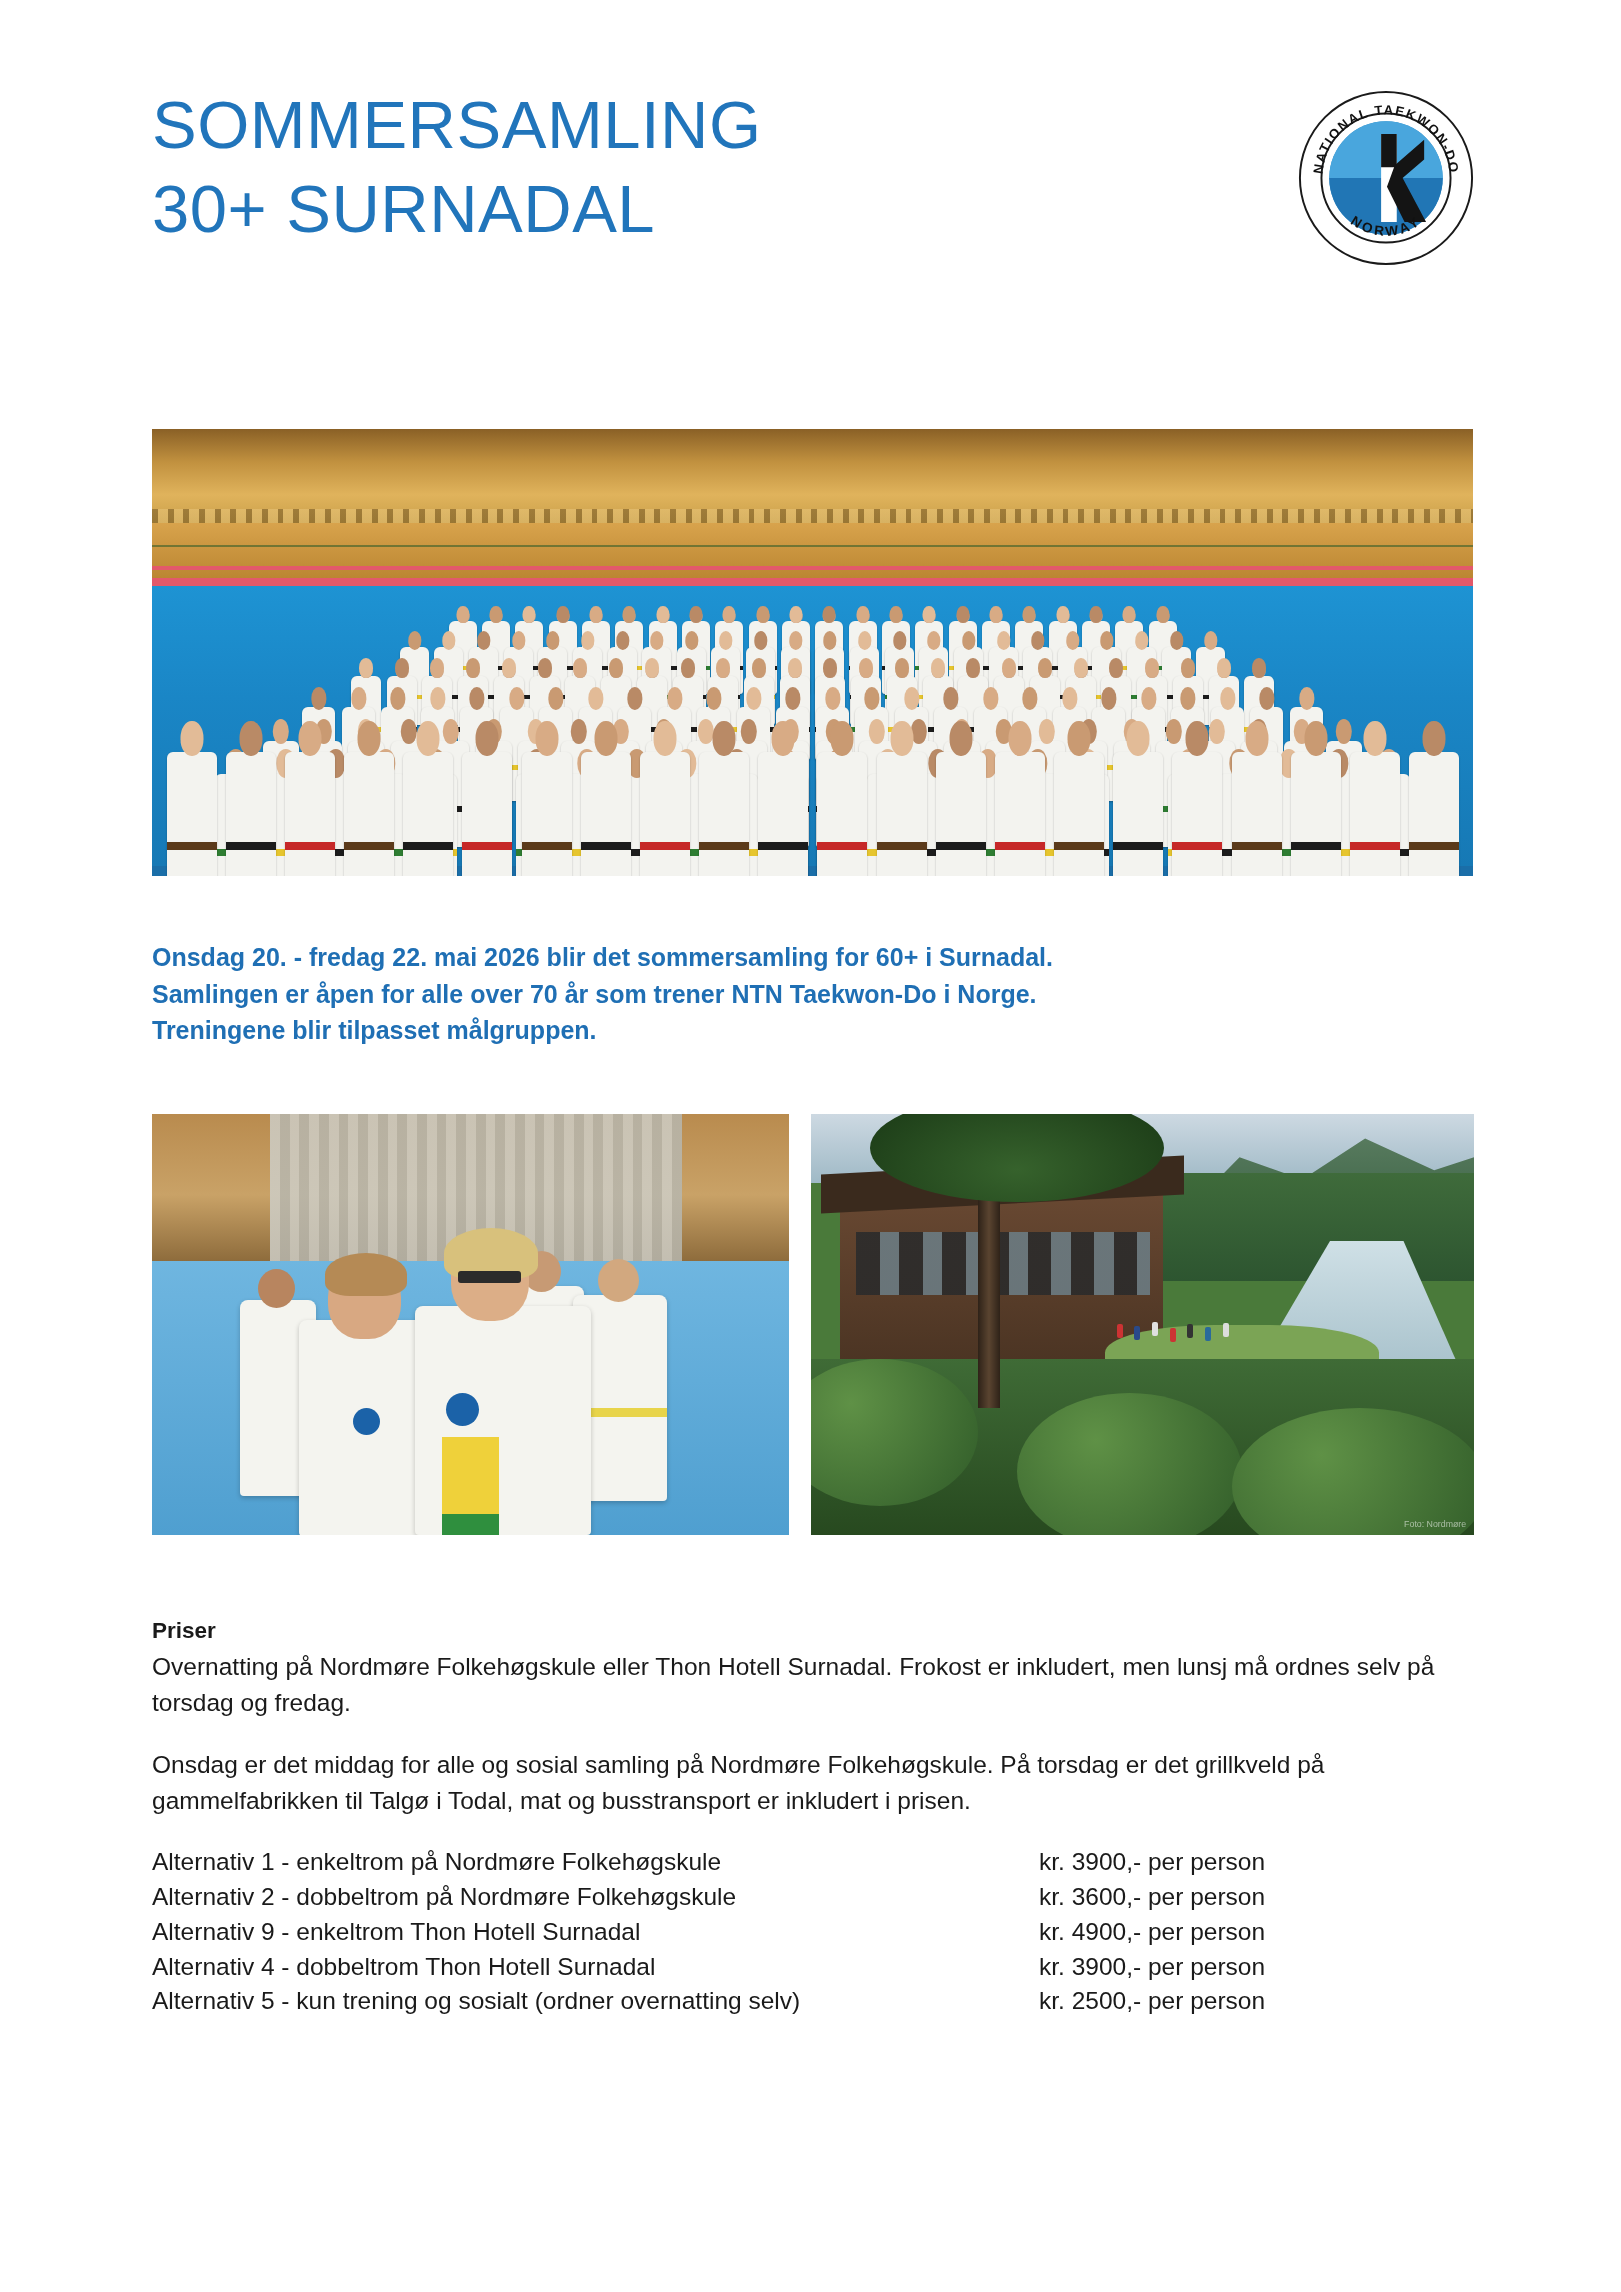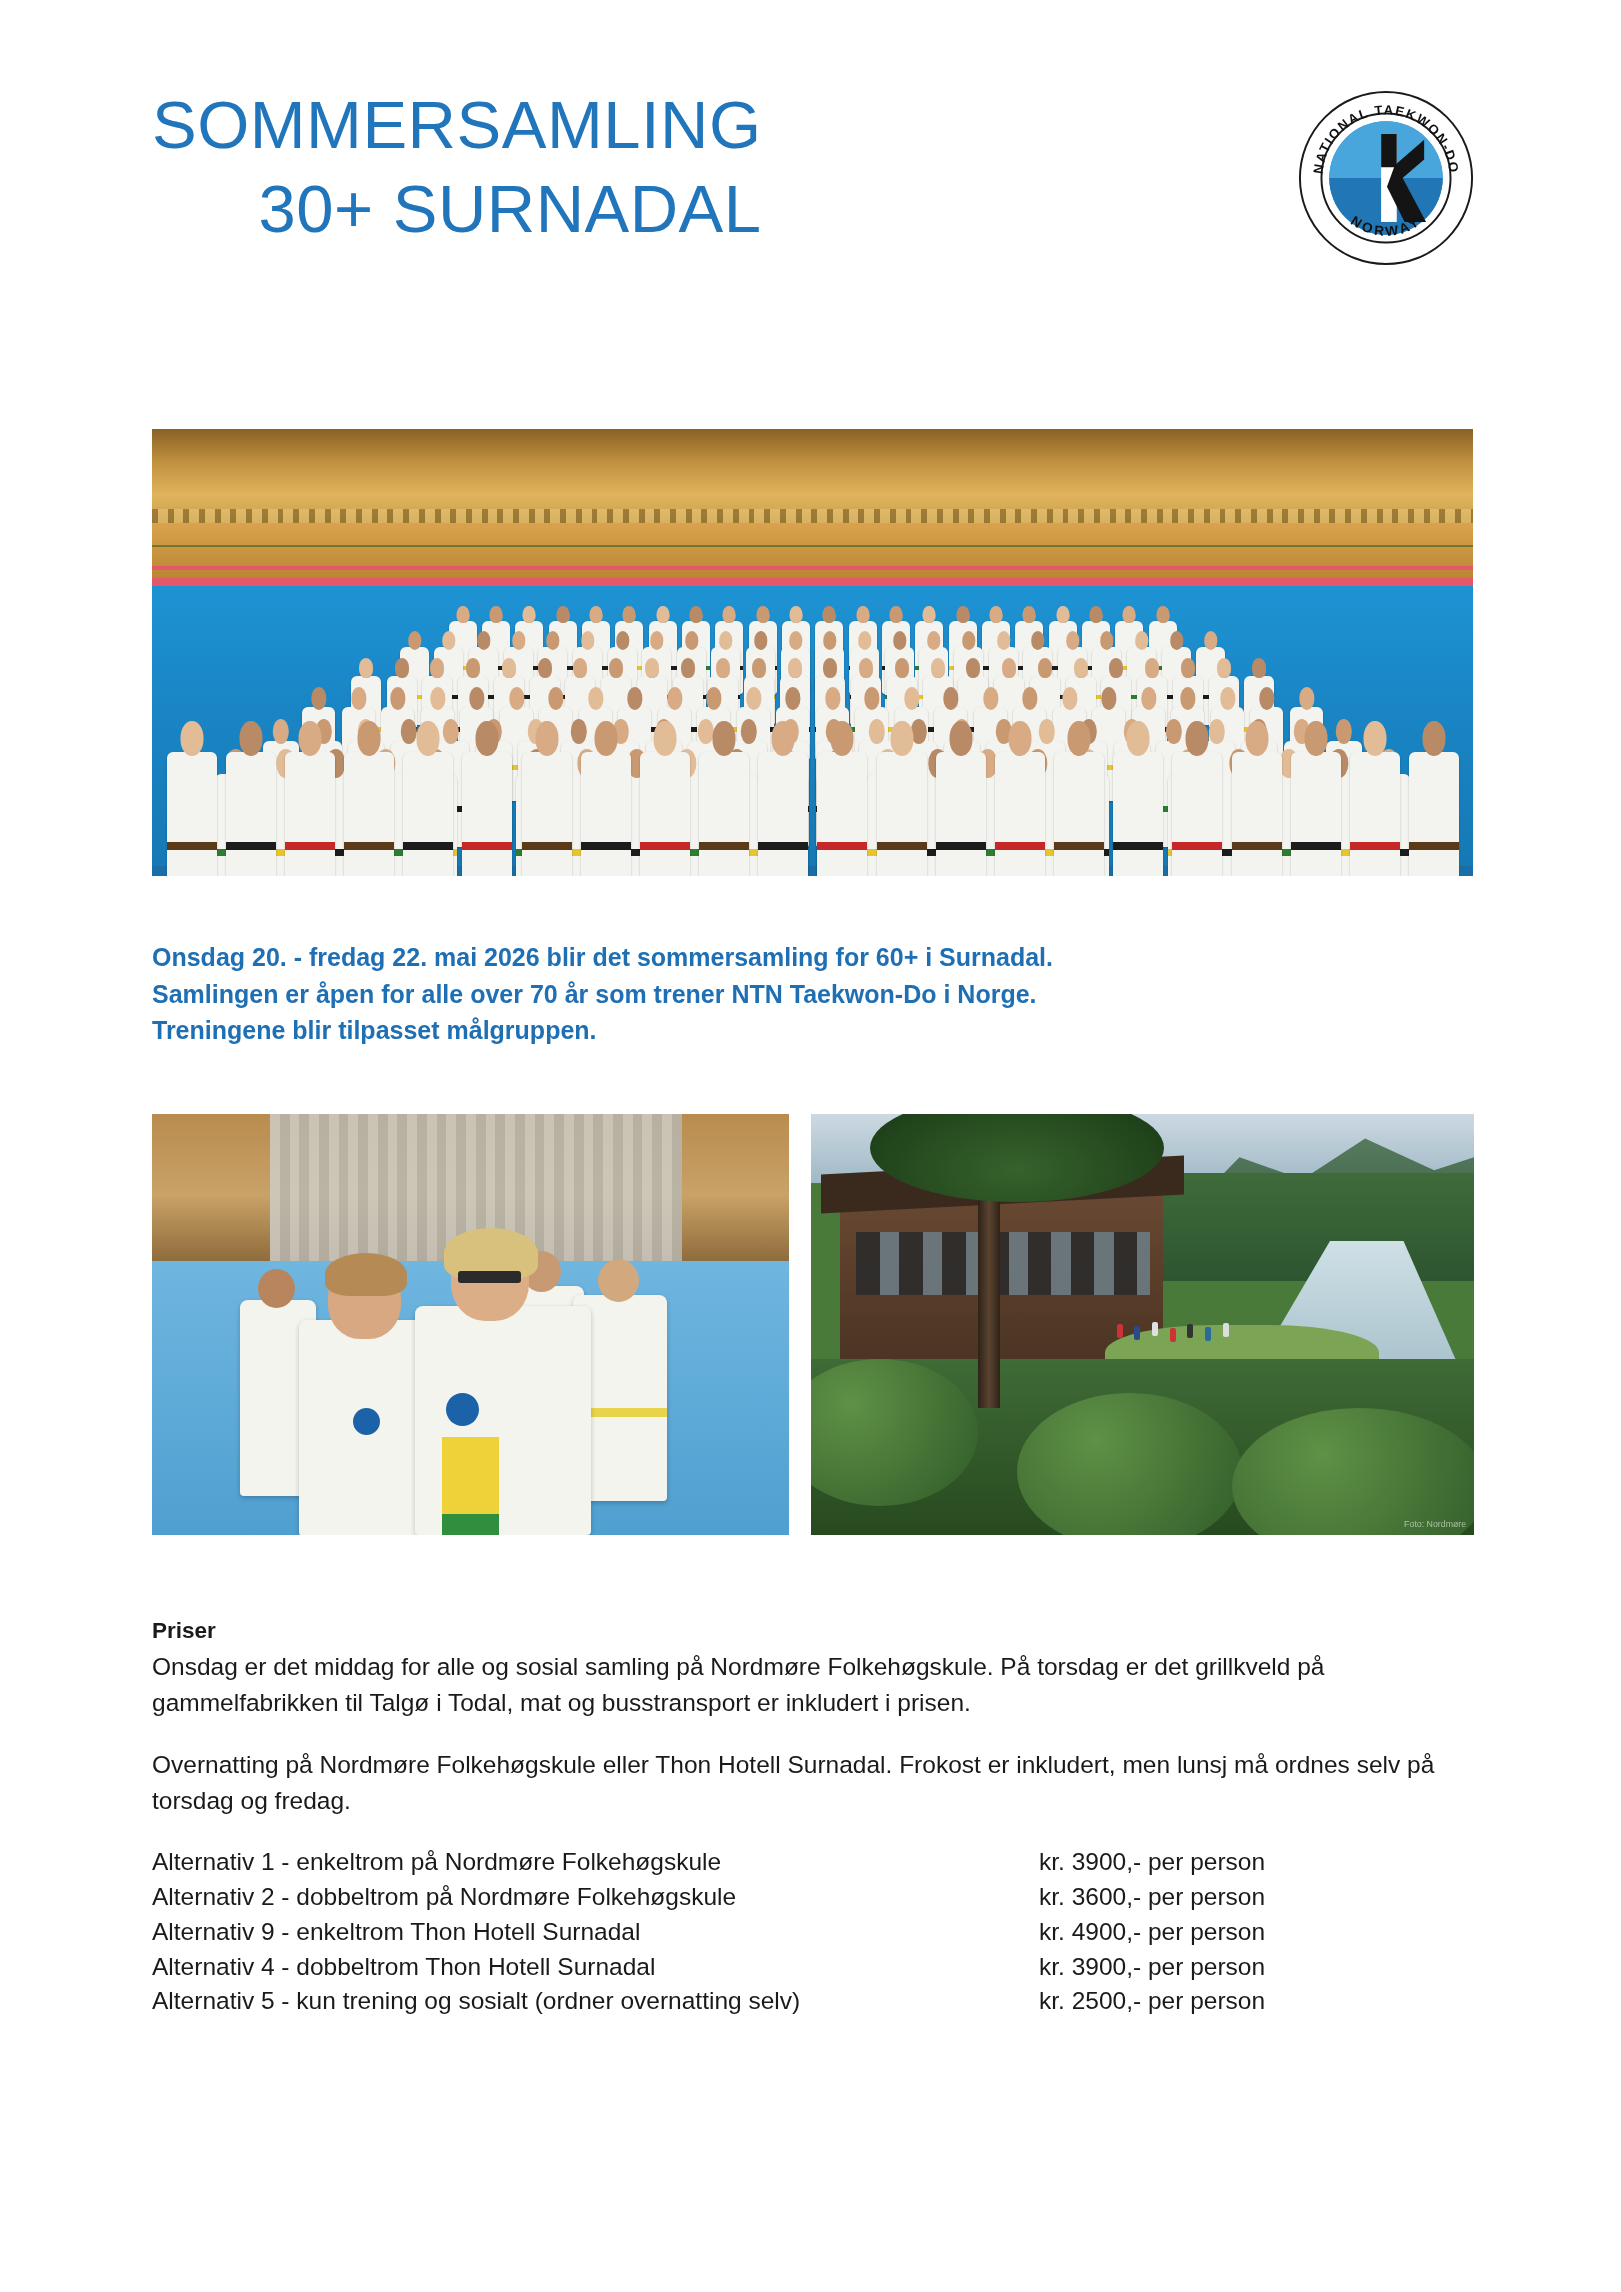--- a/index.html
+++ b/index.html
@@ -28,21 +28,20 @@
     position: absolute;
     left: 152px;
     top: 83px;
     width: 1323px;
     display: flex;
     align-items: flex-start;
     justify-content: space-between;
   }
   .title-block {
     padding-top: 0;
-    text-align: right;
   }
   .title-line {
     color: #2175bb;
     font-size: 67px;
     line-height: 1.26;
     font-weight: 400;
     letter-spacing: 0.5px;
     white-space: nowrap;
   }
 
@@ -1072,22 +1071,22 @@
     <div class="pr-person" style="left:341px; top:208px; background:#e0e0e0;"></div>
     <div class="pr-person" style="left:359px; top:214px; background:#c33;"></div>
     <div class="pr-person" style="left:376px; top:210px; background:#333;"></div>
     <div class="pr-person" style="left:394px; top:213px; background:#2a6a9a;"></div>
     <div class="pr-person" style="left:412px; top:209px; background:#ddd;"></div>
     <div class="pr-credit">Foto: Nordmøre</div>
   </div>
 
   <div class="prices">
     <h3>Priser</h3>
+    <p>Overnatting på Nordmøre Folkehøgskule eller Thon Hotell Surnadal. Frokost er inkludert, men lunsj må ordnes selv på torsdag og fredag.</p>
     <p>Onsdag er det middag for alle og sosial samling på Nordmøre Folkehøgskule. På torsdag er det grillkveld på gammelfabrikken til Talgø i Todal, mat og busstransport er inkludert i prisen.</p>
-    <p>Overnatting på Nordmøre Folkehøgskule eller Thon Hotell Surnadal. Frokost er inkludert, men lunsj må ordnes selv på torsdag og fredag.</p>
 
     <div class="alt-list">
       <div class="alt-row">
         <span class="alt-label">Alternativ 1 - enkeltrom på Nordmøre Folkehøgskule</span>
         <span class="alt-price">kr. 3900,- per person</span>
       </div>
       <div class="alt-row">
         <span class="alt-label">Alternativ 2 - dobbeltrom på Nordmøre Folkehøgskule</span>
         <span class="alt-price">kr. 3600,- per person</span>
       </div>

